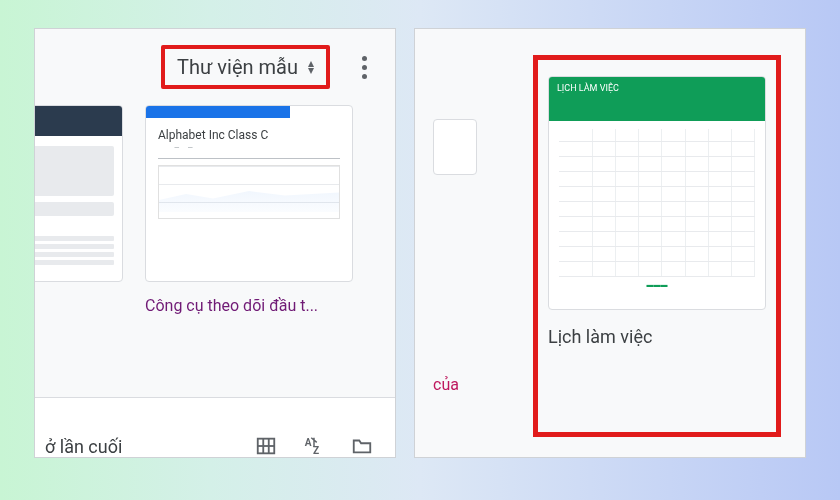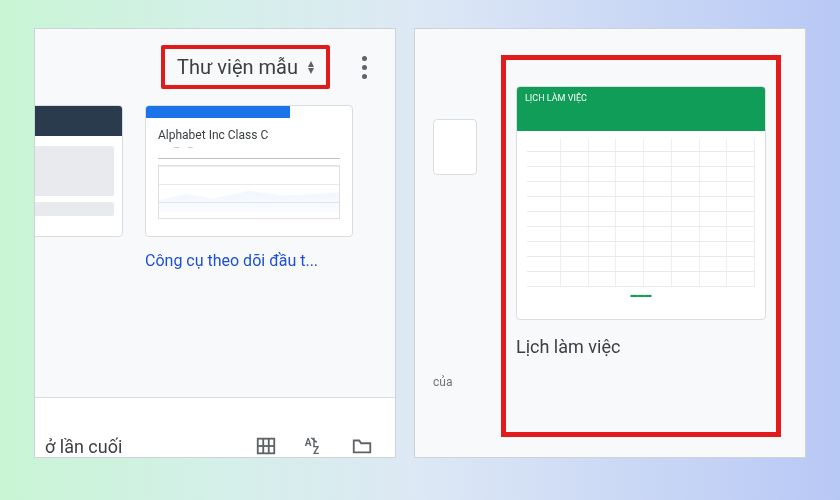--- a/index.html
+++ b/index.html
@@ -46,30 +46,30 @@
 
   .templates-row {
     display: flex;
     gap: 22px;
     padding: 6px 0 0 0;
     margin-left: -120px;
   }
   .template-card { width: 208px; }
   .thumb {
     width: 208px;
-    height: 132px;
+    height: 177px;
     background: #fff;
     border: 1px solid #dadce0;
     border-radius: 4px;
     overflow: hidden;
     position: relative;
   }
   .caption {
     font-size: 16px;
-    color: #1d4ed8;
+    color: #701a75;
     margin-top: 14px;
     white-space: nowrap;
     overflow: hidden;
     text-overflow: ellipsis;
   }
 
   
   .t1-top { height: 30px; background: #2b3b4e; }
   .t1-metric { margin: 10px 8px 0 8px; background: #e8eaed; height: 50px; border-radius: 2px; font-size: 8px; color:#5f6368; padding:6px; }
   .t1-metric .pct{font-size:10px;font-weight:bold;}
@@ -97,22 +97,22 @@
     padding:0 22px 0 10px;
   }
   .lb-label{font-size:18px;color:#3c4043;}
   .lb-icons{display:flex;gap:26px;align-items:center;}
   .ic{width:22px;height:22px;color:#5f6368;}
 
   
   .right-inner{padding:26px 24px 20px 18px;display:flex;gap:24px;height:100%;}
   .r-col-partial{width:44px;display:flex;flex-direction:column;gap:200px;}
   .r-partial-thumb{height:56px;background:#fff;border:1px solid #dadce0;border-radius:4px;margin-top:64px;}
-  .r-partial-cap{font-size:12px;color:#737373;white-space:nowrap;}
-  .r-main{border:5px solid #e11b1b;padding:26px 10px 8px 10px;flex:1;}
+  .r-partial-cap{font-size:16px;color:#be185d;white-space:nowrap;}
+  .r-main{border:5px solid #e11b1b;padding:16px 10px 8px 10px;flex:1;margin-left:32px;}
   .r-thumb{height:234px;background:#fff;border:1px solid #dadce0;border-radius:4px;overflow:hidden;}
   .r-cap{margin-top:16px;font-size:18px;color:#3c4043;}
 
   
   .sched-head{background:#0f9d58;height:44px;color:#fff;font-size:9px;padding:6px 8px;}
   .sched-grid{padding:8px 10px;}
   .sg-row{display:flex;border-bottom:1px solid #e8eaed;}
   .sg-cell{flex:1;height:14px;border-right:1px solid #eceff1;}
   .sg-cell:first-child{flex:0 0 34px;font-size:6px;color:#9aa0a6;padding:2px;}
   .sg-hrow .sg-cell{height:12px;font-size:6px;color:#5f6368;text-align:center;}

